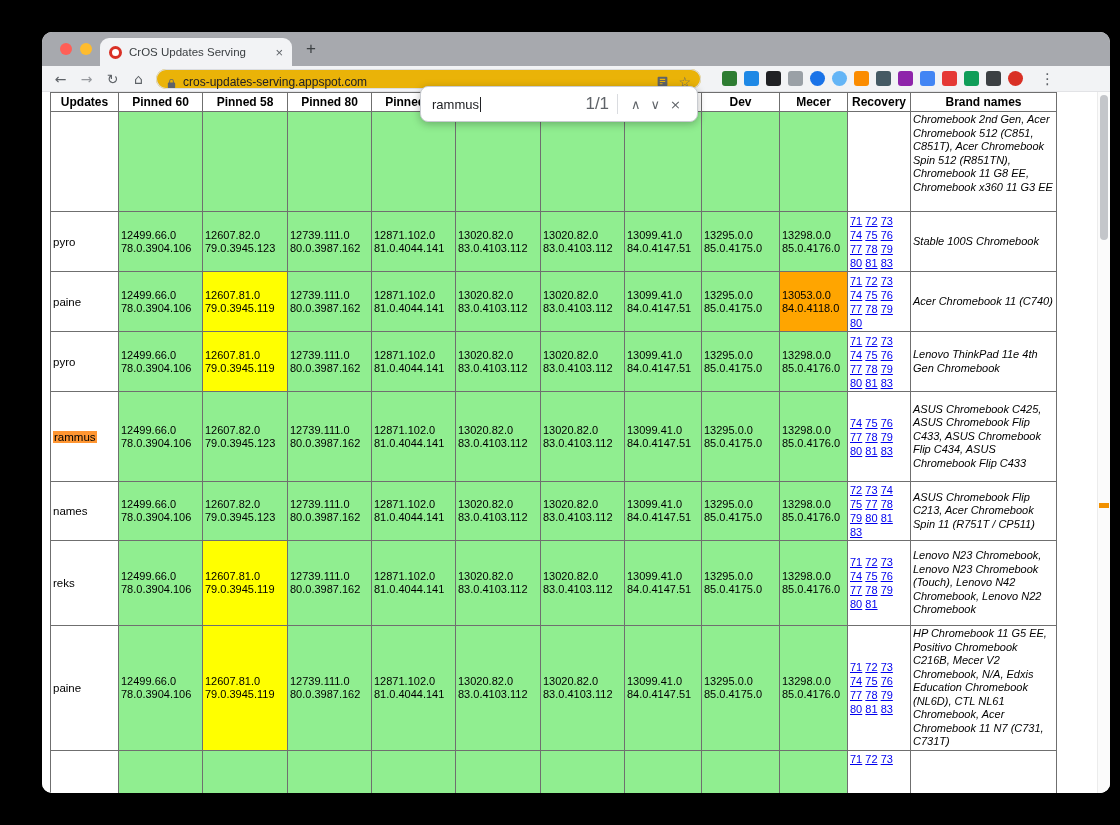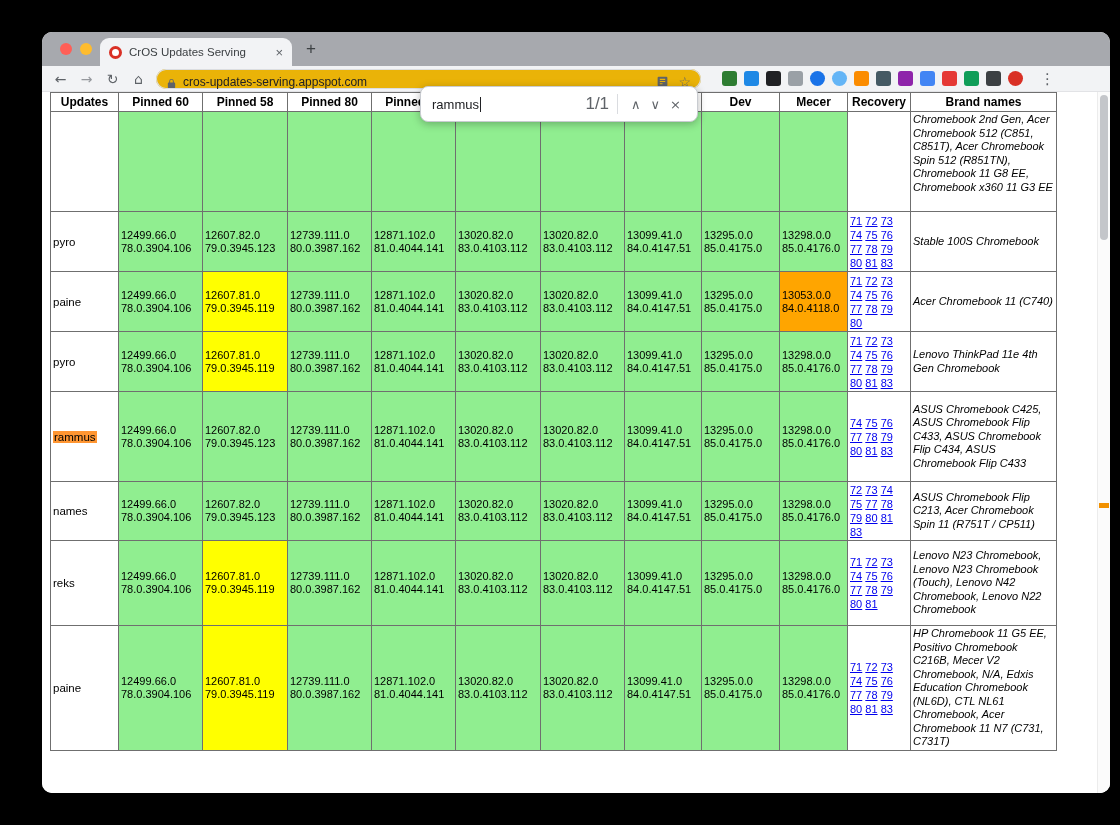--- a/index.html
+++ b/index.html
@@ -450,20 +450,34 @@
               <div>13295.0.0</div>
               <div>85.0.4175.0</div>
             </td>
             <td class="v" style="background: rgb(144, 238, 144);">
               <div>13298.0.0</div>
               <div>85.0.4176.0</div>
             </td>
             <td class="rec"><a href="#">71</a> <a href="#">72</a> <a href="#">73</a> <a href="#">74</a> <a href="#">75</a> <a href="#">76</a> <a href="#">77</a> <a href="#">78</a> <a href="#">79</a> <a href="#">80</a> <a href="#">81</a> <a href="#">83</a> </td>
             <td class="brand">HP Chromebook 11 G5 EE, Positivo Chromebook C216B, Mecer V2 Chromebook, N/A, Edxis Education Chromebook (NL6D), CTL NL61 Chromebook, Acer Chromebook 11 N7 (C731, C731T)</td>
           </tr>
+          <tr class="valign-top" style="height: 60px;">
+            <td class="cn"></td>
+            <td class="v" style="background: rgb(144, 238, 144);"></td>
+            <td class="v" style="background: rgb(144, 238, 144);"></td>
+            <td class="v" style="background: rgb(144, 238, 144);"></td>
+            <td class="v" style="background: rgb(144, 238, 144);"></td>
+            <td class="v" style="background: rgb(144, 238, 144);"></td>
+            <td class="v" style="background: rgb(144, 238, 144);"></td>
+            <td class="v" style="background: rgb(144, 238, 144);"></td>
+            <td class="v" style="background: rgb(144, 238, 144);"></td>
+            <td class="v" style="background: rgb(144, 238, 144);"></td>
+            <td class="rec"><a href="#">71</a> <a href="#">72</a> <a href="#">73</a> </td>
+            <td class="brand"></td>
+          </tr>
         </tbody>
       </table>
     <div class="scrollbar">
       <div class="thumb"></div>
       <div class="find-marker"></div>
     </div>
   </div>
 
   <div class="findbar">
     <span>rammus</span>

